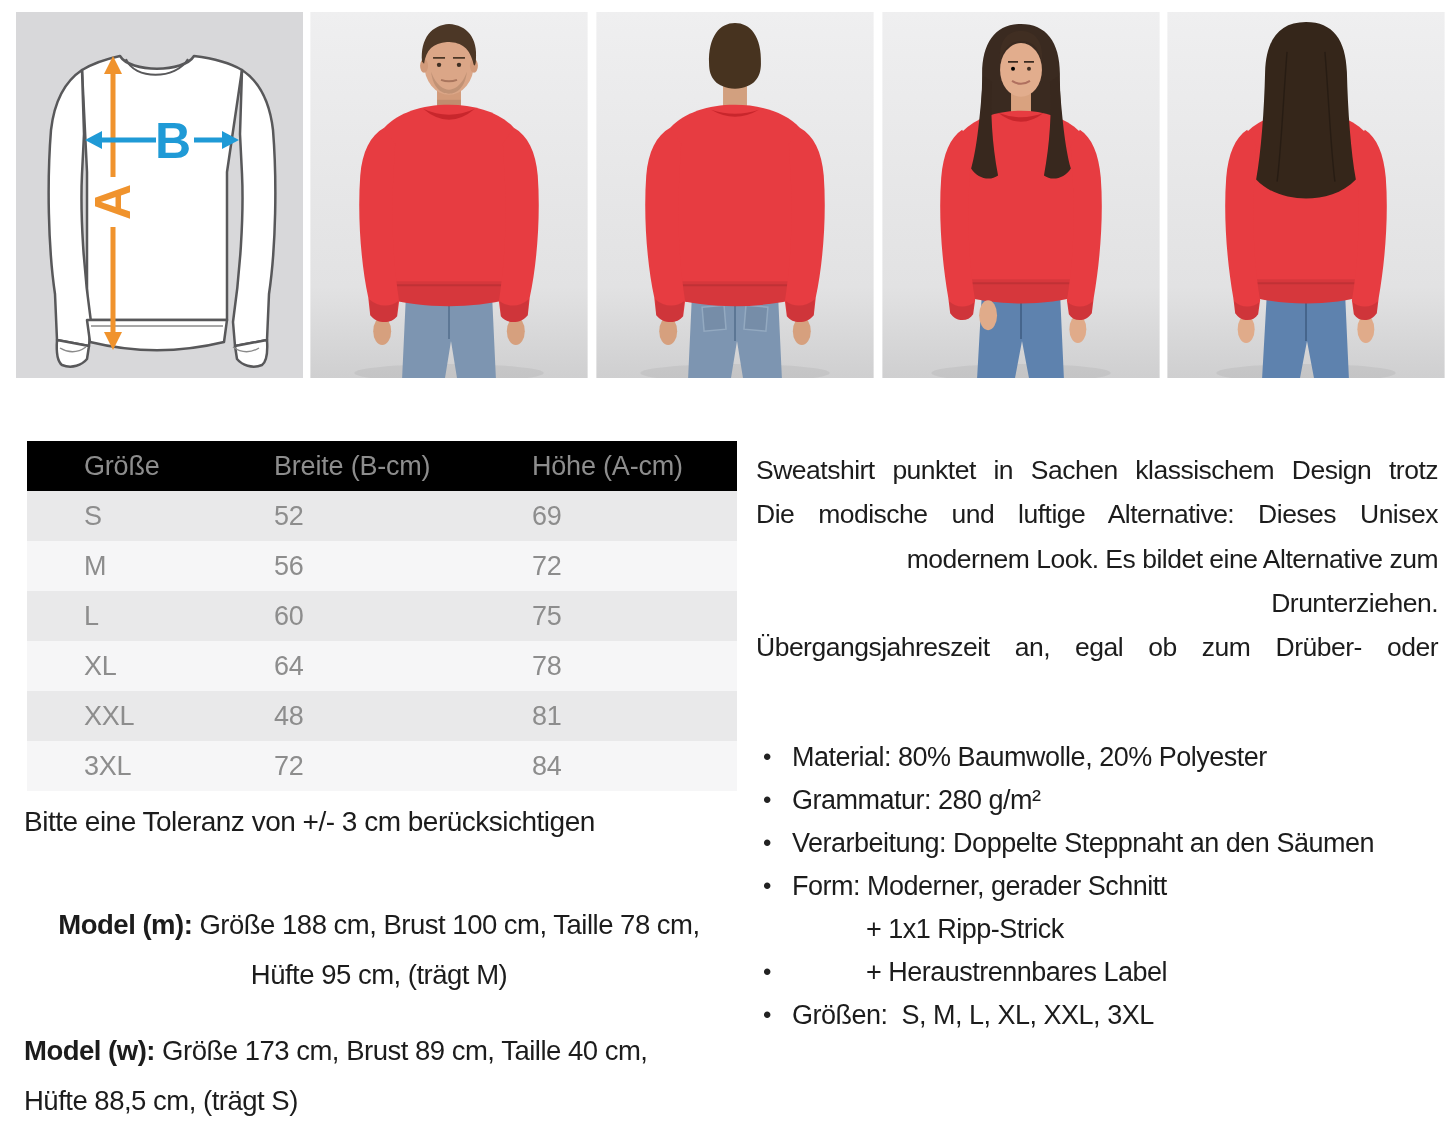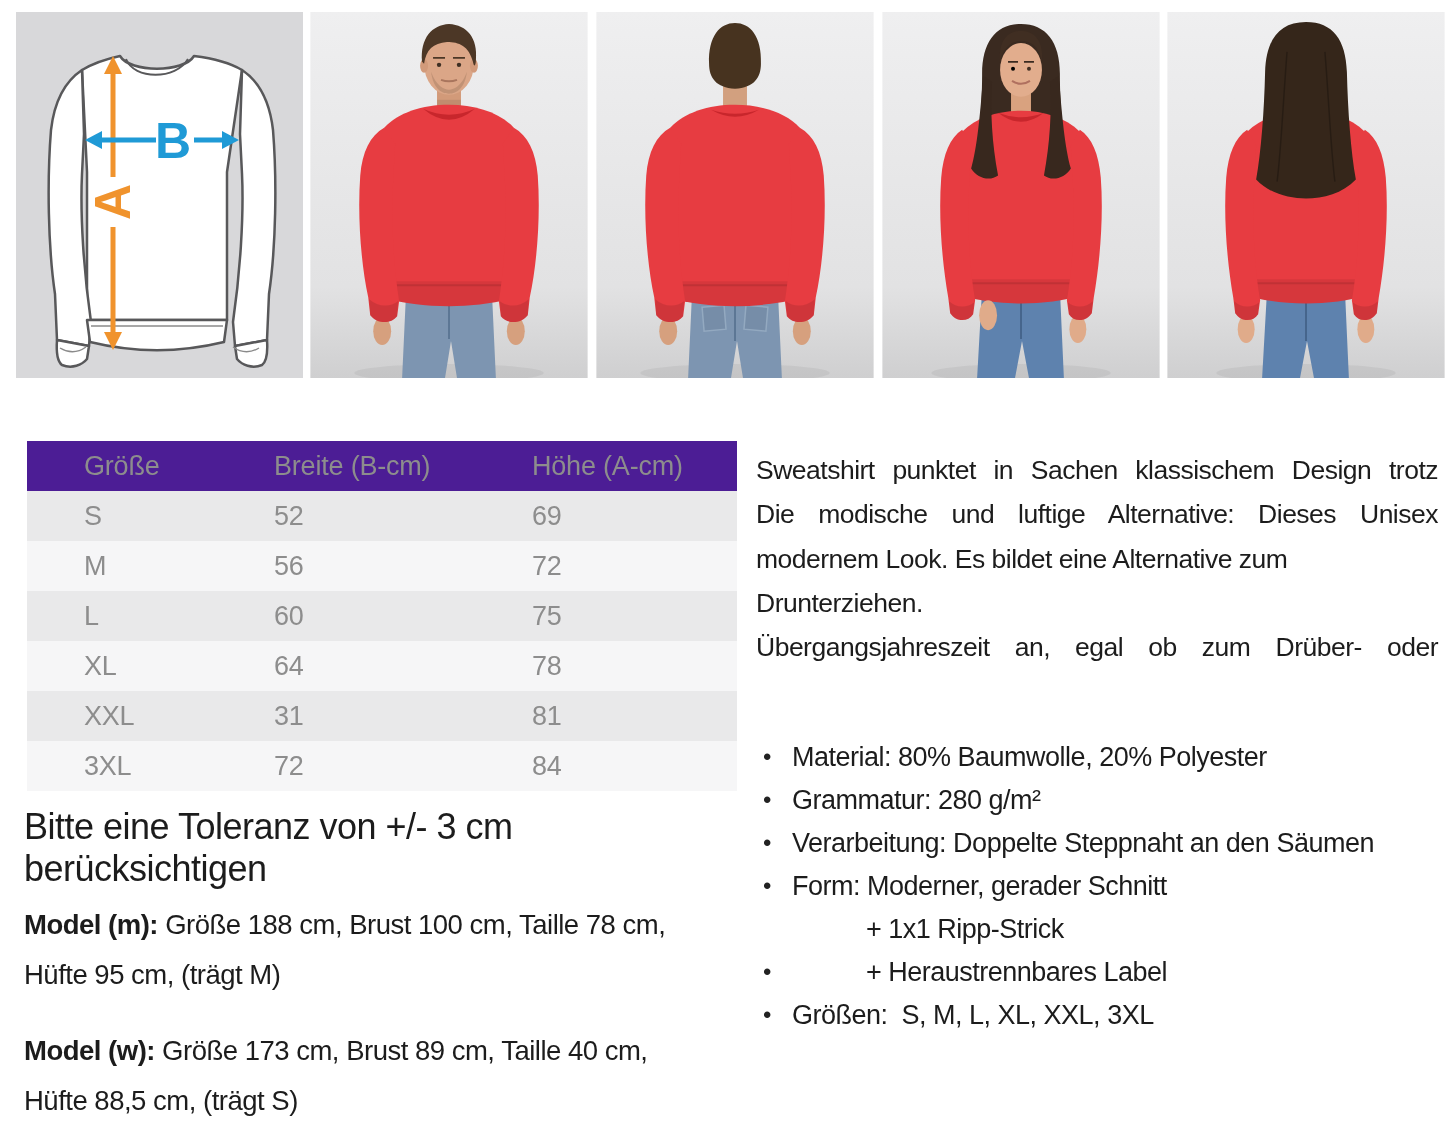--- a/index.html
+++ b/index.html
@@ -13,34 +13,34 @@
   #photo1-box{left:310px;width:278px;}
   #photo2-box{left:596px;width:278px;}
   #photo3-box{left:882px;width:278px;}
   #photo4-box{left:1167px;width:278px;}
 
   
   table.size-table{position:absolute;left:27px;top:441px;width:710px;border-collapse:collapse;table-layout:fixed;
     font-size:27px;color:#8d8d8d;letter-spacing:-0.2px;}
   .size-table th,.size-table td{height:50px;font-weight:400;text-align:left;padding:0;vertical-align:middle;}
   .size-table th:first-child,.size-table td:first-child{padding-left:57px;}
-  .size-table thead tr{background:#4c1d95;}
+  .size-table thead tr{background:#000000;}
   .size-table tbody tr:nth-child(odd){background:#e9e9ea;}
   .size-table tbody tr:nth-child(even){background:#f6f6f7;}
 
-  .tolerance{position:absolute;left:24px;top:806px;width:710px;font-size:36px;letter-spacing:-0.5px;}
+  .tolerance{position:absolute;left:24px;top:806px;width:710px;font-size:28px;letter-spacing:-0.5px;}
 
   .model{position:absolute;left:24px;width:710px;font-size:27.5px;line-height:50px;letter-spacing:-0.5px;}
   .model .b{font-weight:700;}
-  #model-m{top:900px;}
+  #model-m{top:900px;text-align:center;}
   #model-w{top:1026px;}
 
   
   .desc{position:absolute;left:756px;top:448px;width:682px;font-size:26.5px;letter-spacing:-0.5px;}
-  .dline{line-height:44.3px;}
+  .dline{line-height:44.3px;text-align:right;}
   .dline.j{text-align:justify;text-align-last:justify;}
 
   ul.features{position:absolute;left:756px;top:736px;width:684px;margin:0;padding:0;list-style:none;
     font-size:27px;letter-spacing:-0.5px;}
   .features li{position:relative;line-height:43px;padding-left:36px;}
   .features li .dot{position:absolute;left:7px;top:-1px;font-size:24px;color:#222;}
   .features li.indent{padding-left:110px;}
 
   svg text{font-family:"Liberation Sans","DejaVu Sans",sans-serif;}
 </style>
@@ -246,21 +246,21 @@
           <td>60</td>
           <td>75</td>
         </tr>
         <tr>
           <td>XL</td>
           <td>64</td>
           <td>78</td>
         </tr>
         <tr>
           <td>XXL</td>
-          <td>31</td>
+          <td>48</td>
           <td>81</td>
         </tr>
         <tr>
           <td>3XL</td>
           <td>72</td>
           <td>84</td>
         </tr>
       </tbody>
   </table>
 

